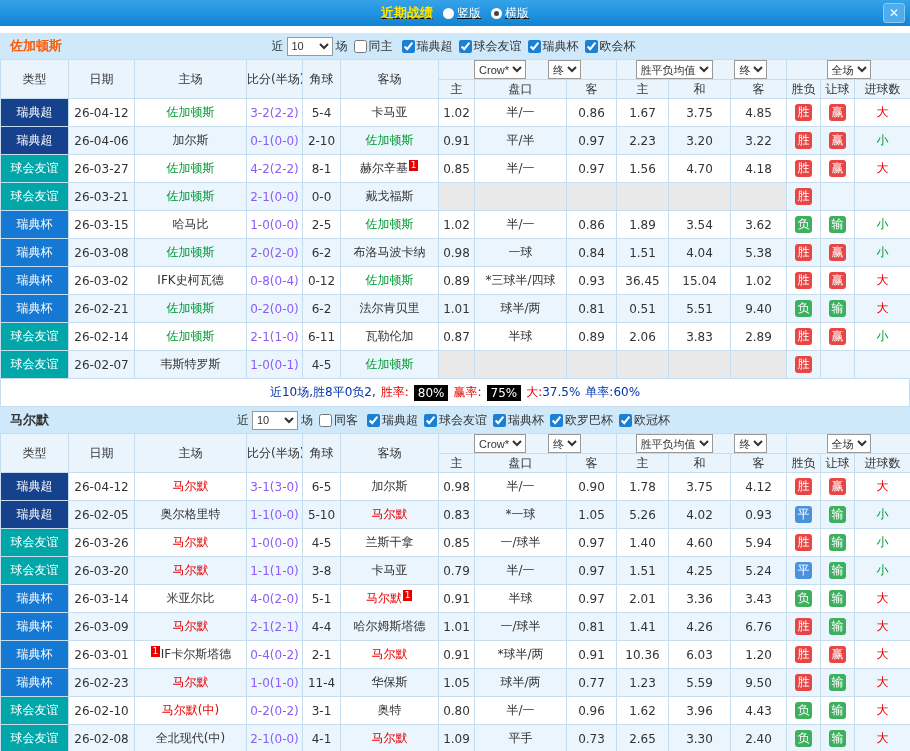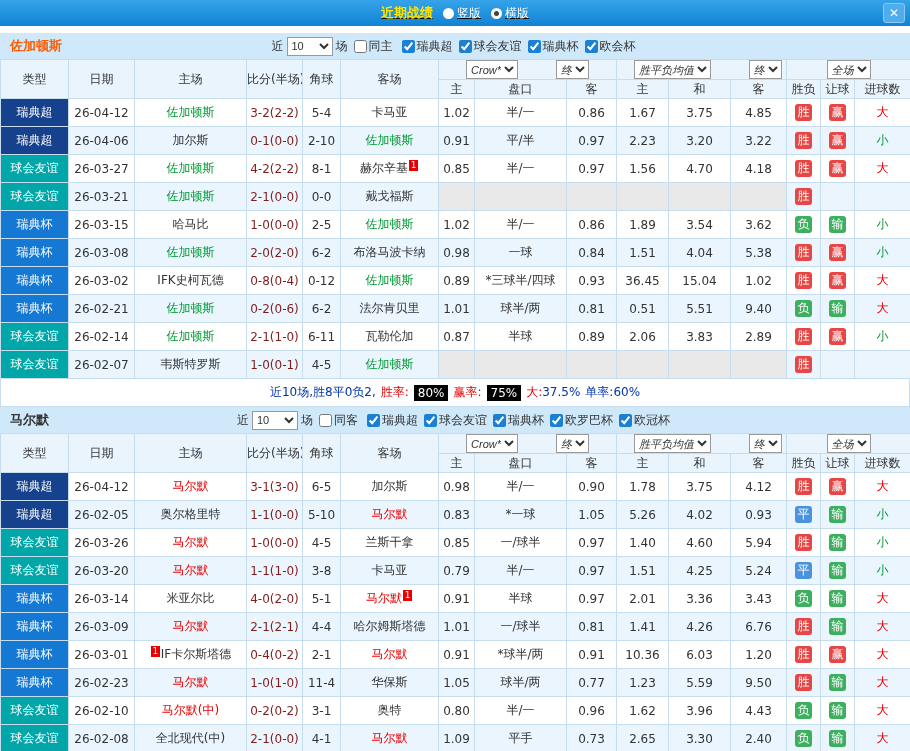--- a/index.html
+++ b/index.html
@@ -25,26 +25,26 @@
   .band .team { position:absolute; left:0; padding:0 10px; font-weight:bold; font-size:13px; }
   .band .filters { display:inline-flex; align-items:center; gap:3px; }
   select { font-size:11px; height:19px; border:1px solid #999; background:#fff; color:#333; }
   .sel-count { width:46px; }
   .chk { display:inline-flex; align-items:center; gap:2px; margin:0 3px; cursor:pointer; }
   input[type=checkbox] { width:13px; height:13px; accent-color:#1b7fd4; margin:0; }
 
   table { width:910px; border-collapse:collapse; table-layout:fixed; font-size:12px; }
   th,td { border:1px solid #c6dcef; text-align:center; padding:0; overflow:hidden; white-space:nowrap; }
   thead th { background:#e9f4fd; font-weight:normal; color:#333; height:19px; }
-  thead th.ddcell select { margin:0 17px;font-style:italic; }
+  thead th.ddcell select { margin:0 9px; }
   tbody td { height:28px; color:#333; background:#fff; }
   tbody tr.alt td { background:#eaf5fe; }
   td.league { color:#fff; }
   .tg { color:#009933; } .tr { color:#e60000; } .tk { color:#333; }
-  td.score { color:#7f1d1d;margin-top:40px; }
+  td.score { color:#8b5cf6;margin-top:40px; }
   td.na { background:#e9e9e9 !important; }
   .bdg { display:inline-block; min-width:17px; height:17px; line-height:17px; border-radius:3px;
     color:#fff; font-size:12px; padding:0 2px; }
   .win { background:#e84545; } .lose { background:#3cb05e; } .draw { background:#4b92dc; }
   td.big { color:#e60000; } td.small { color:#009933; }
   .sup { display:inline-block; background:#e60000; color:#fff; font-size:9px; min-width:9px;
     height:11px; line-height:11px; vertical-align:4px; margin:0 1px; }
 
   .summary { height:28px; border:1px solid #c6dcef; border-top:none; display:flex;
     align-items:center; justify-content:center; gap:5px; font-size:12px; }
@@ -268,21 +268,21 @@
         <td class="odd">15.04</td>
         <td class="odd">1.02</td>
         <td><span class="bdg win">胜</span></td>
         <td><span class="bdg win">赢</span></td>
         <td class="big">大</td>
       </tr>
       <tr class="alt">
         <td class="league" style="background:#1578d3">瑞典杯</td>
         <td>26-02-21</td>
         <td><span class="tg">佐加顿斯</span></td>
-        <td class="score">0-2(0-6)</td>
+        <td class="score">0-2(0-0)</td>
         <td>6-2</td>
         <td><span class="tk">法尔肯贝里</span></td>
         <td class="odd">1.01</td>
         <td class="odd">球半/两</td>
         <td class="odd">0.81</td>
         <td class="odd">0.51</td>
         <td class="odd">5.51</td>
         <td class="odd">9.40</td>
         <td><span class="bdg lose">负</span></td>
         <td><span class="bdg lose">输</span></td>

